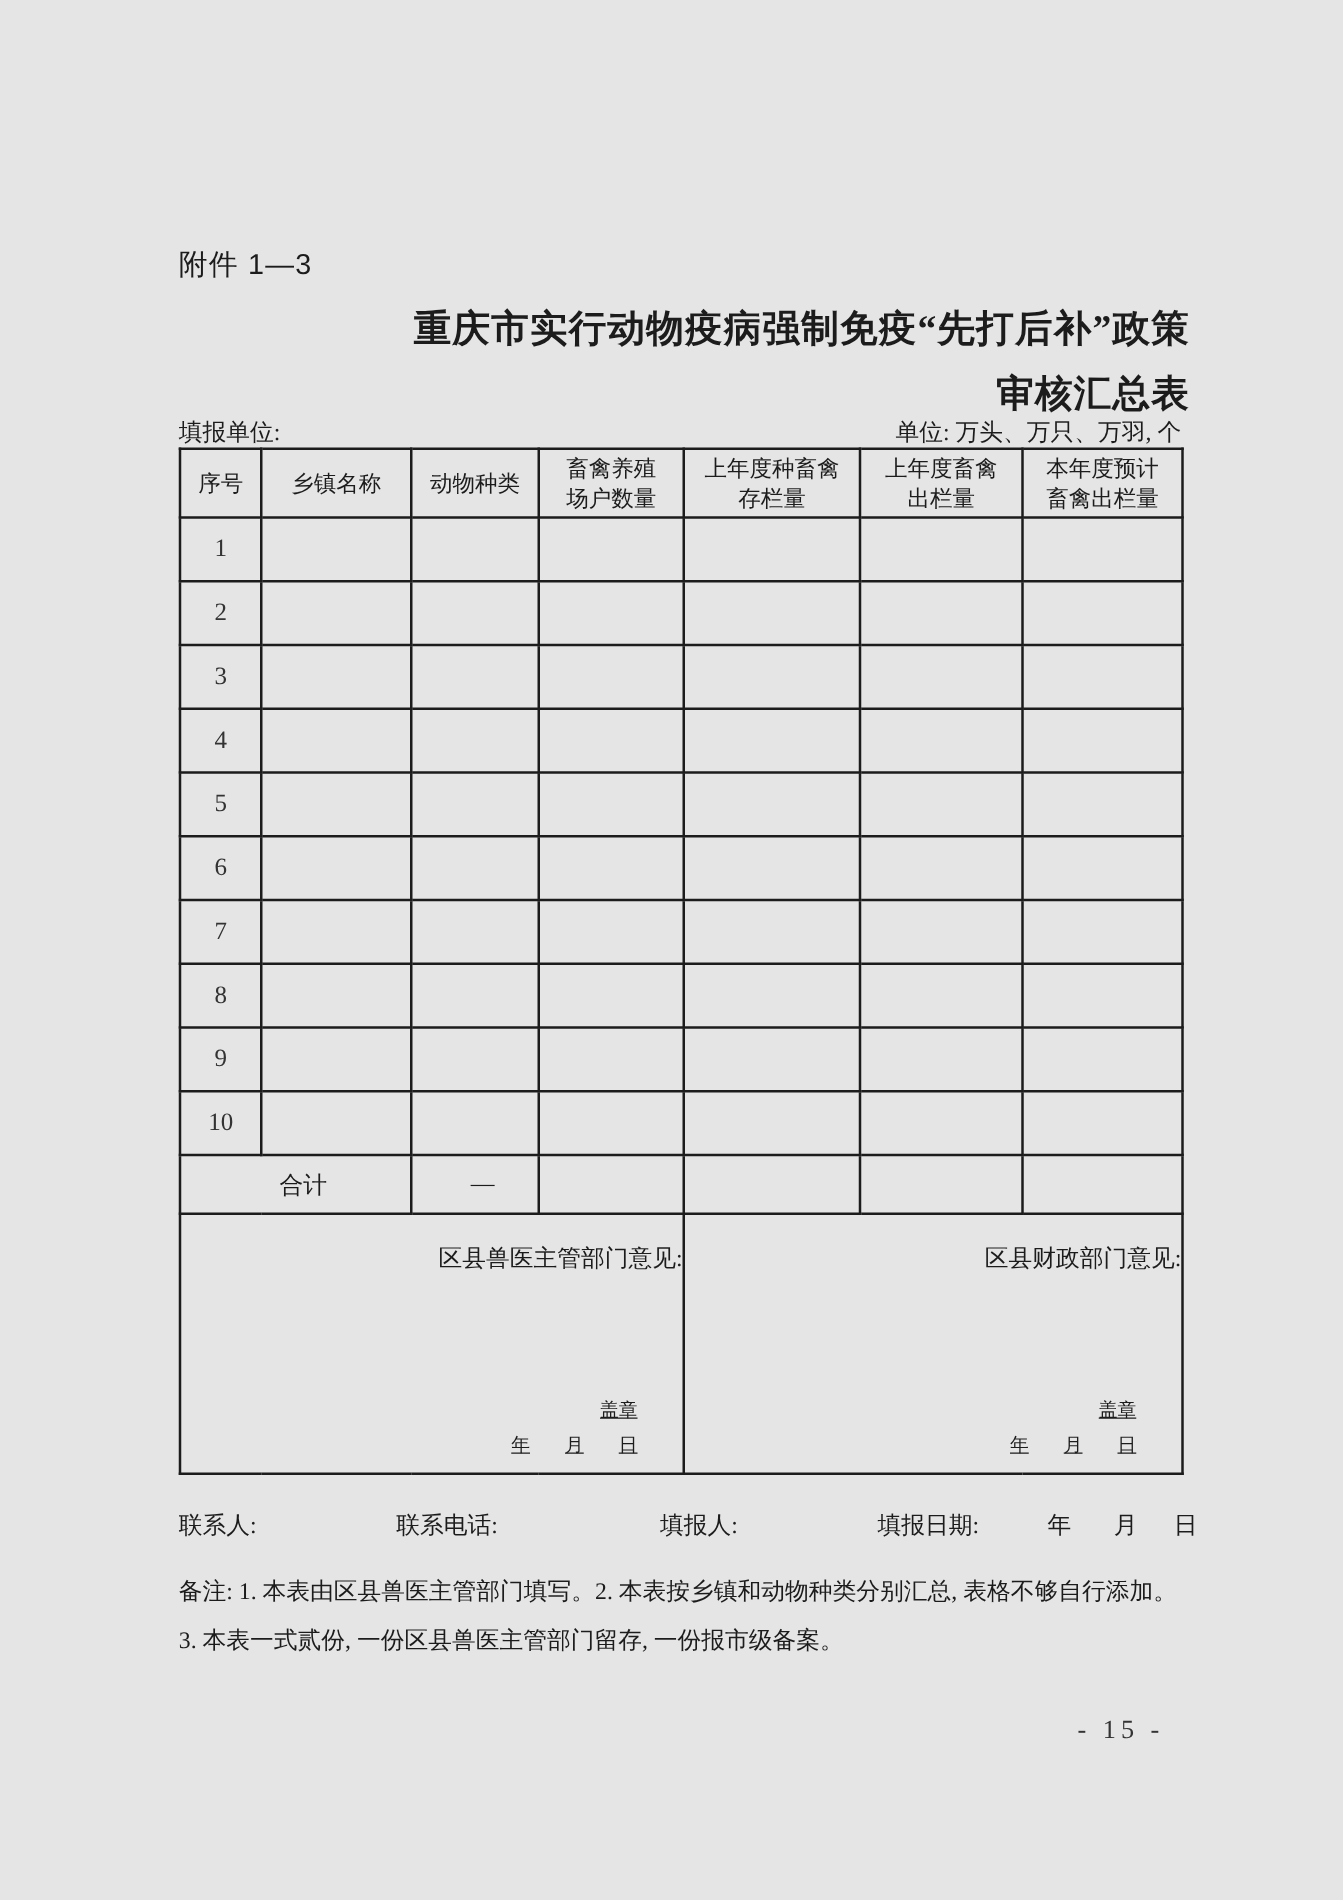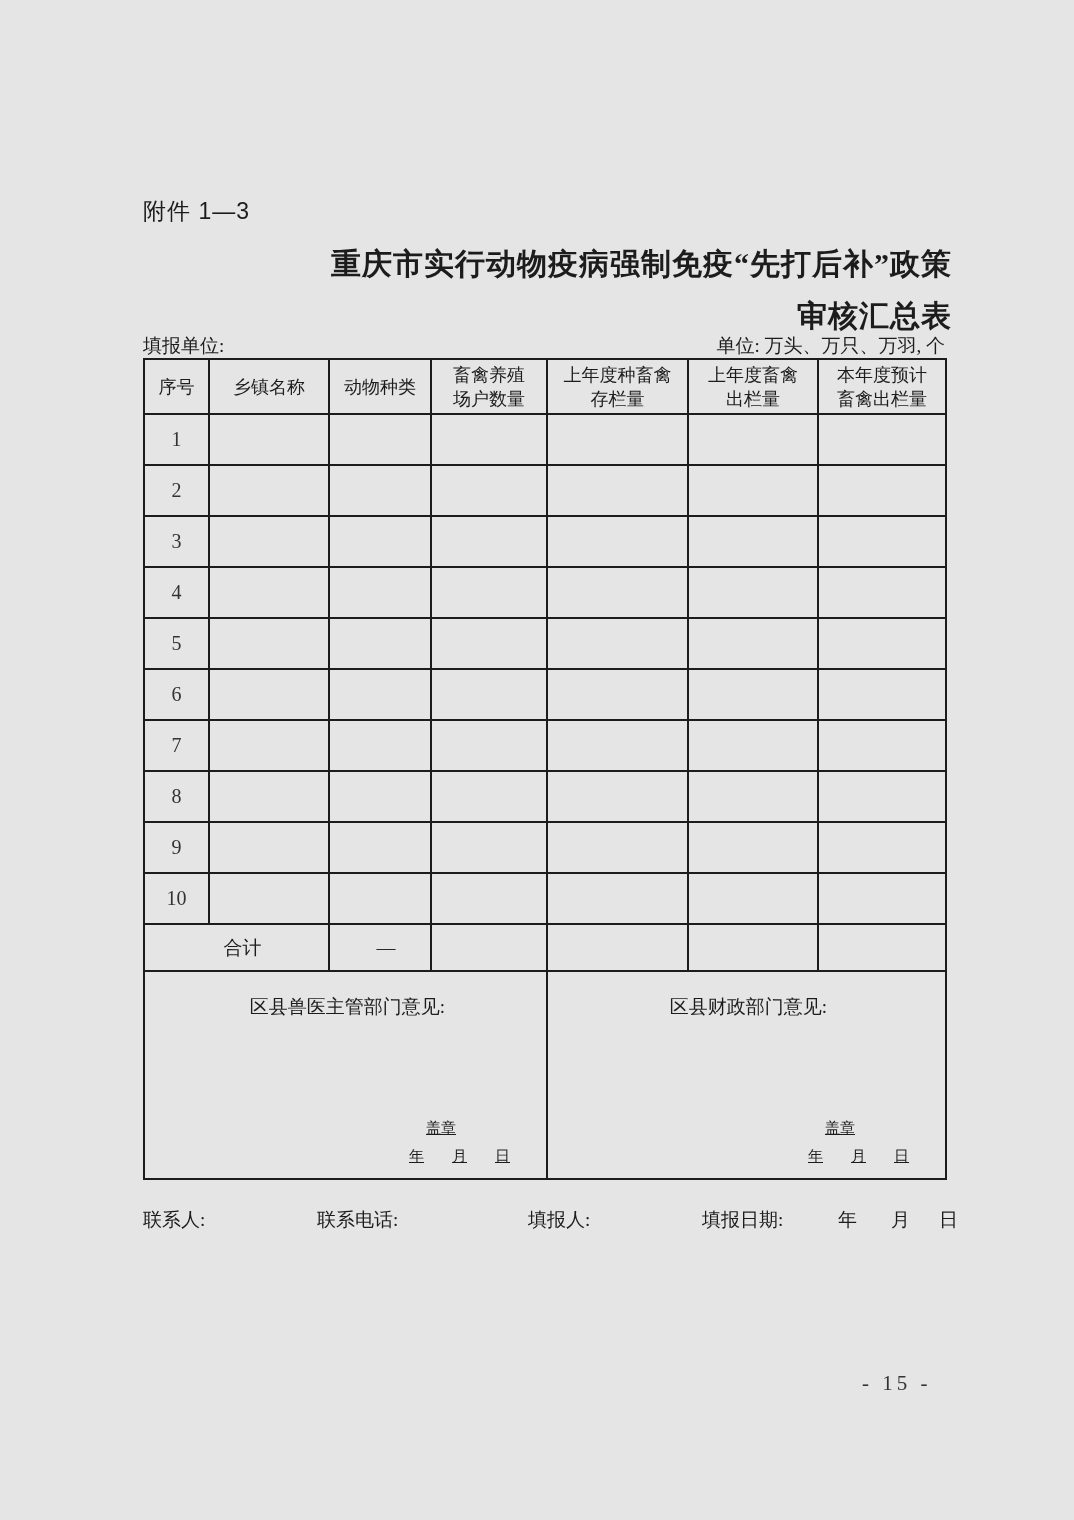--- a/index.html
+++ b/index.html
@@ -70,21 +70,21 @@
     font-size: 20px;
     color: #333;
   }
   tr.total-row td {
     height: 45px;
     padding-left: 12px;
   }
   tr.opinion-row td {
     height: 206px;
     vertical-align: top;
-    text-align: center;
+    text-align: right;
     position: relative;
     margin-left: 36px;
   }
   .op-label {
     padding: 22px 0 0 4px;
     font-size: 19px;
   }
   .seal-block {
     position: absolute;
     bottom: 12px;
@@ -313,16 +313,20 @@
   <div class="contact-row">
     <span class="c0">联系人:</span>
     <span class="c1">联系电话:</span>
     <span class="c2">填报人:</span>
     <span class="c3">填报日期:</span>
     <span class="c4">年</span>
     <span class="c5">月</span>
     <span class="c6">日</span>
   </div>
 
+  <div class="notes">
+    <div>备注: 1. 本表由区县兽医主管部门填写。2. 本表按乡镇和动物种类分别汇总, 表格不够自行添加。</div>
+    <div>3. 本表一式贰份, 一份区县兽医主管部门留存, 一份报市级备案。</div>
+  </div>
 
   <div class="pagenum">- 15 -</div>
 
 </div>
 
 </body></html>

